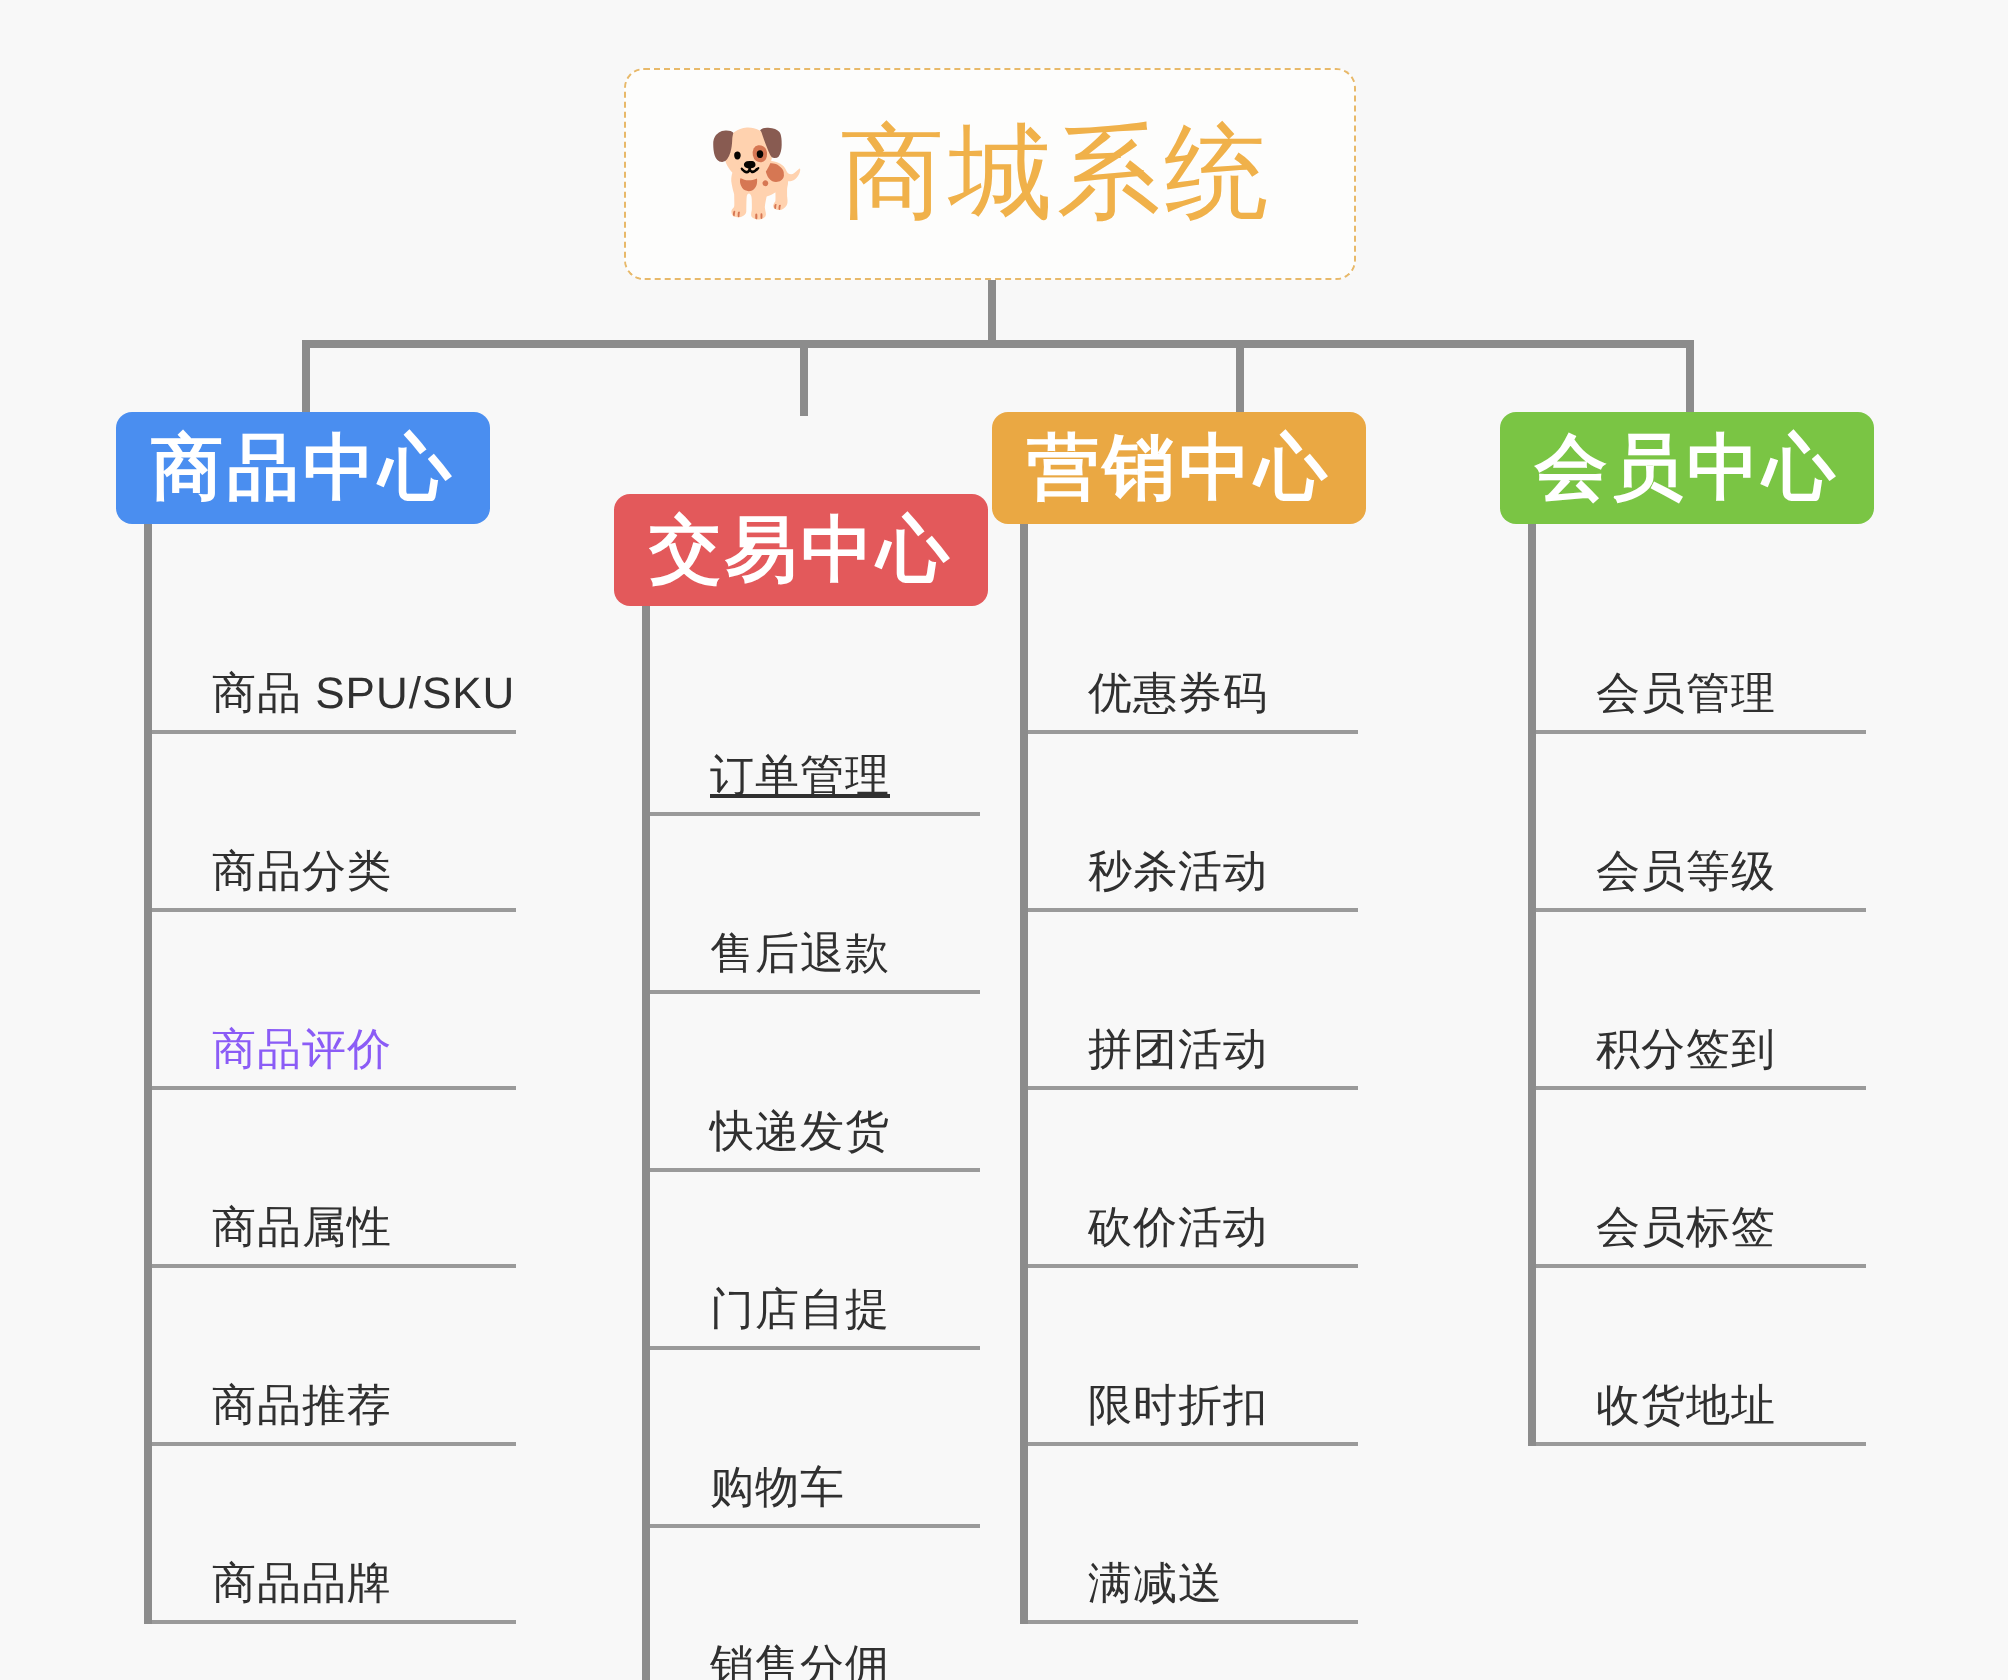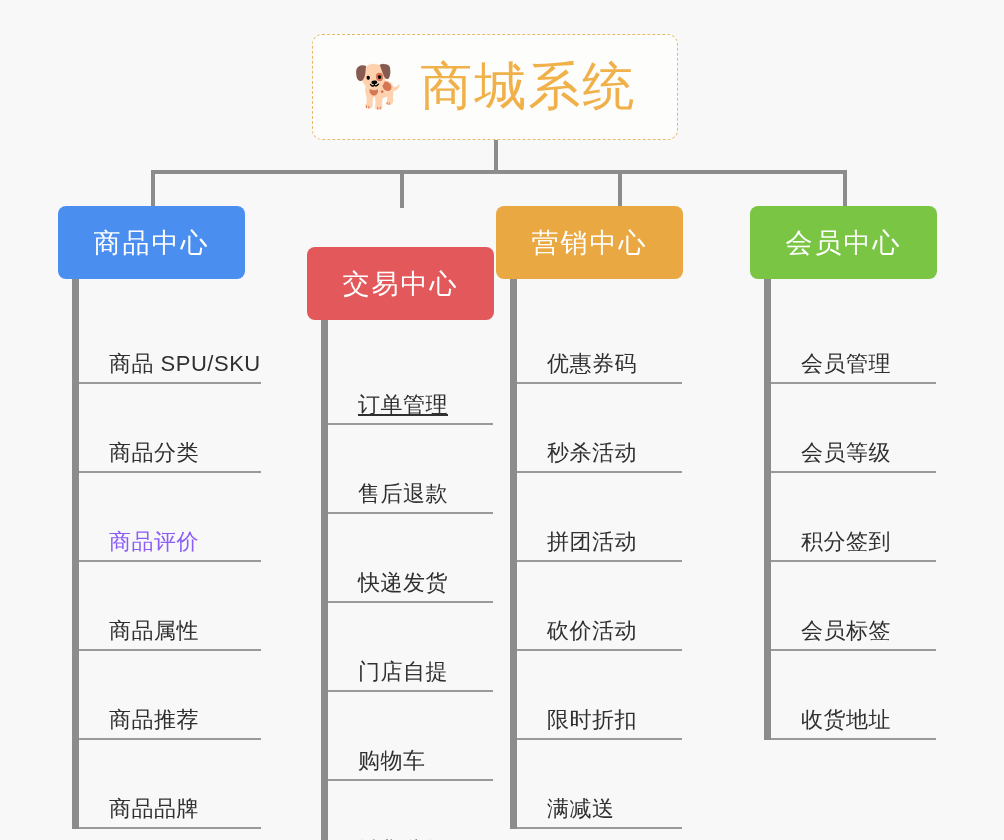--- a/index.html
+++ b/index.html
@@ -82,38 +82,39 @@
     position: absolute;
     top: 206px;
   }
   .col-0 { left: 58px;  width: 260px; }
   .col-1 { left: 307px; width: 260px; }
   .col-2 { left: 496px; width: 260px; }
   .col-3 { left: 750px; width: 260px; }
 
   .cat-header {
     width: 187px;
-    height: 73px;
+    height: 56px;
     box-sizing: border-box;
     border-radius: 8px;
     display: flex;
     align-items: center;
     justify-content: center;
     color: #ffffff;
-    font-size: 27px;
+    font-size: 36px;
     letter-spacing: 2px;
     user-select: none;
+    font-weight: bold;
   }
 
   
   .leaf-list {
     position: relative;
     margin-left: 14px;
     padding-top: 16px;
-    border-left: 7px solid #737373;
+    border-left: 4px solid #737373;
     width: 182px;
   }
   .leaf-item {
     position: relative;
     height: 89px;
     box-sizing: border-box;
     display: flex;
     align-items: flex-end;
   }
   .leaf-item::after {

